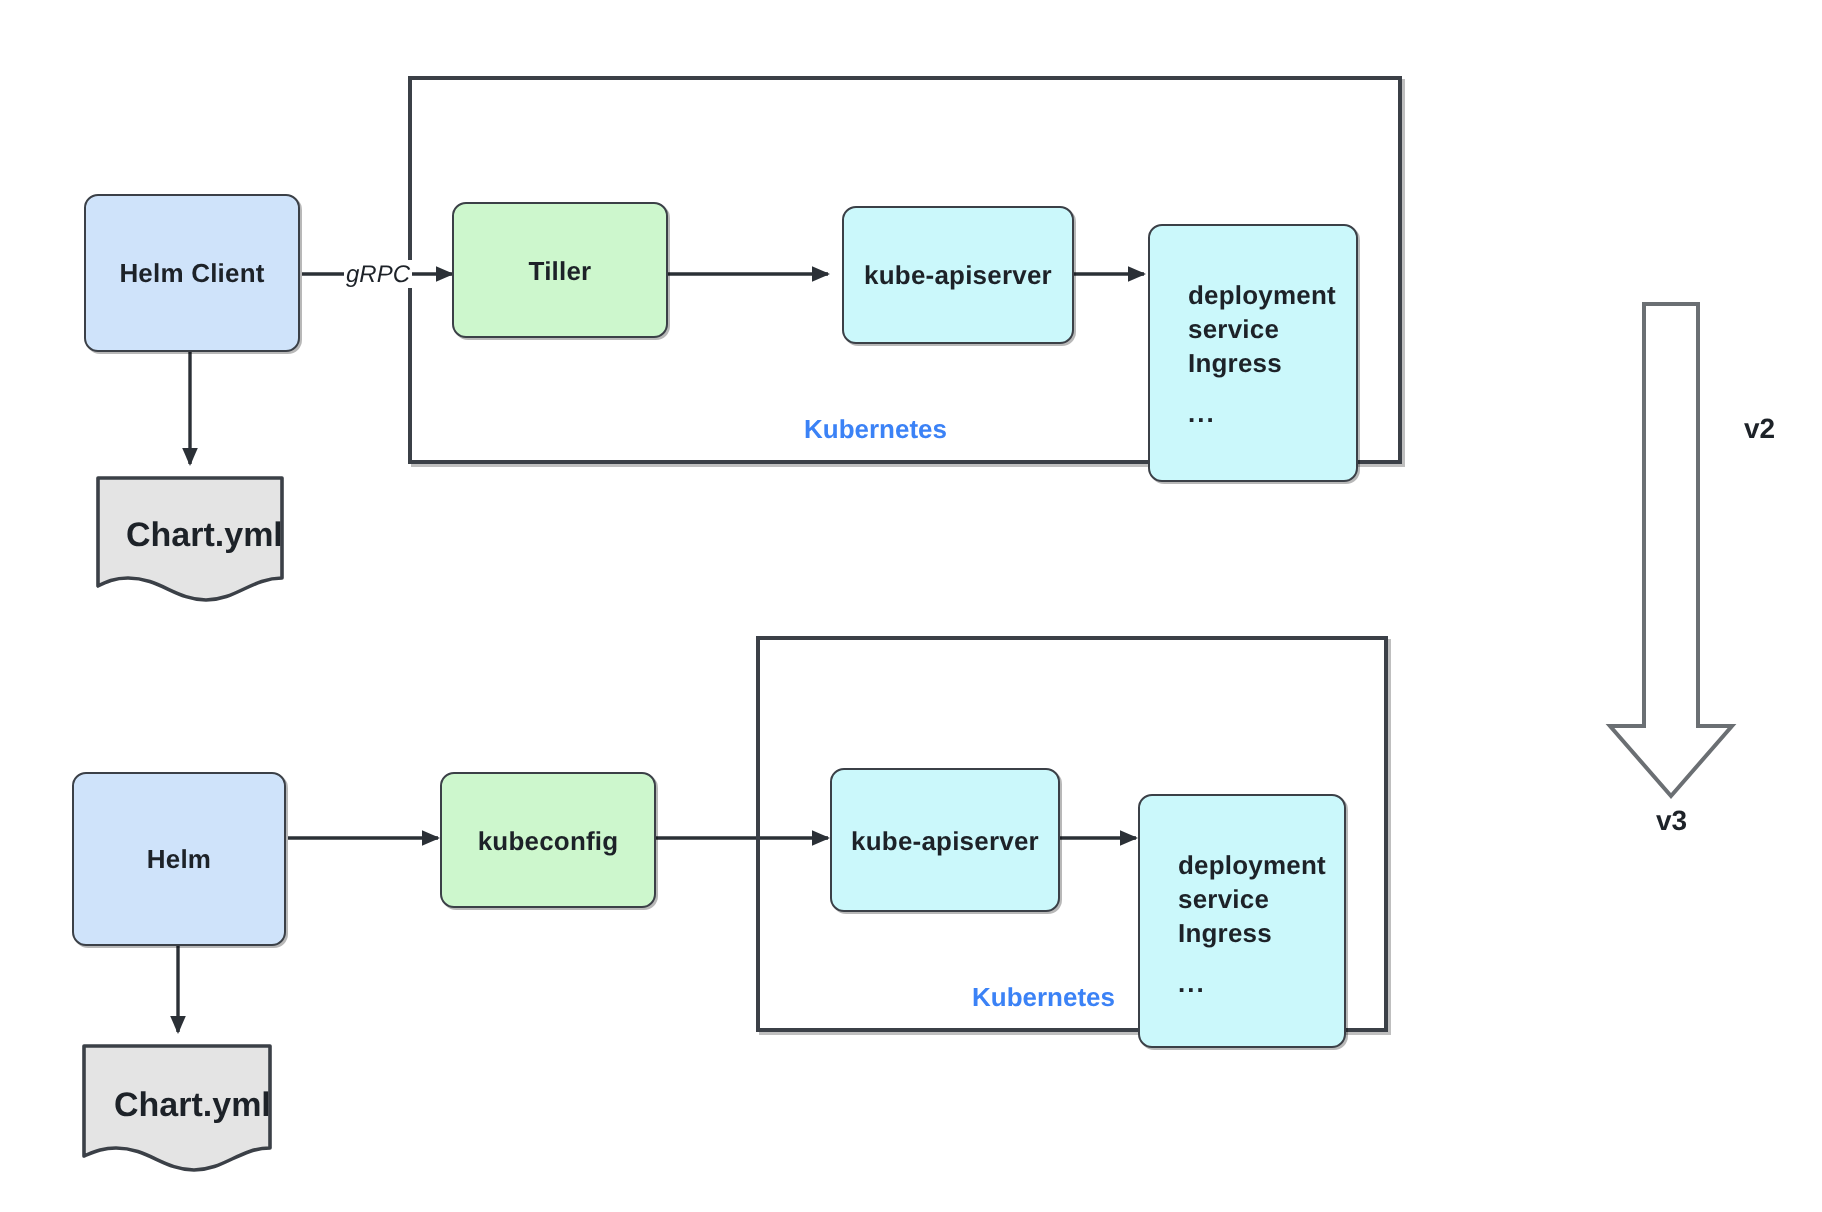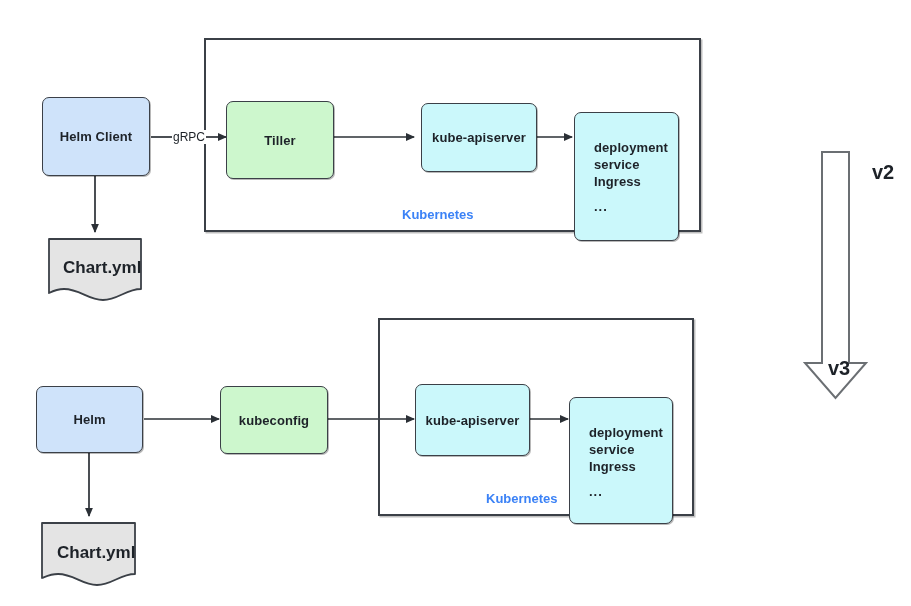--- a/index.html
+++ b/index.html
@@ -77,24 +77,25 @@
     font-size: 12px;
     color: #1d2228;
     background: #ffffff;
     padding: 0 1px;
     white-space: nowrap;
     letter-spacing: 0;
   }
 
   .version-label {
     position: absolute;
-    font-size: 20px;
+    font-size: 14px;
     font-weight: bold;
     color: #1d2228;
     white-space: nowrap;
+    margin-top: 45px;
   }
 
   .doc-label {
     position: absolute;
     font-size: 17px;
     font-weight: bold;
     color: #1d2228;
     white-space: nowrap;
   }
 </style>
@@ -138,43 +139,43 @@
     <path d="M822,152 L849,152 L849,363 L866,363 L835.5,398 L805,363 L822,363 Z" fill="#ffffff" stroke="#6b6f73" stroke-width="2" stroke-linejoin="miter"></path>
   </svg>
 
   <div class="container-box" style="left:204px; top:38px; width:497px; height:194px;"></div>
   <div class="container-label" style="left:402px; top:207px;">Kubernetes</div>
 
   <div class="node blue" style="left:42px; top:97px; width:108px; height:79px;">
     <span>Helm Client</span>
   </div>
 
-  <div class="node green" style="left:226px; top:101px; width:108px; height:78px;">
+  <div class="node green" style="left:226px; top:101px; width:108px; height:68px;">
     <span>Tiller</span>
   </div>
 
   <div class="node cyan" style="left:421px; top:103px; width:116px; height:69px;">
     <span>kube-apiserver</span>
   </div>
 
   <div class="node cyan multiline" style="left:574px; top:72px; width:105px; height:129px;">
     <span class="ln">deployment</span>
     <span class="ln">service</span>
     <span class="ln">Ingress</span>
     <span class="dots">...</span>
   </div>
 
-  <div class="edge-label" style="left:172px; top:130px;">gRPC</div>
+  <div class="edge-label" style="left:172px; top:130px;font-style:italic;">gRPC</div>
 
   <div class="doc-label" style="left:63px; top:258px;">Chart.yml</div>
 
   <div class="container-box" style="left:378px; top:318px; width:316px; height:198px;"></div>
   <div class="container-label" style="left:486px; top:491px;">Kubernetes</div>
 
-  <div class="node blue" style="left:36px; top:386px; width:107px; height:67px;">
+  <div class="node blue" style="left:36px; top:386px; width:107px; height:87px;">
     <span>Helm</span>
   </div>
 
   <div class="node green" style="left:220px; top:386px; width:108px; height:68px;">
     <span>kubeconfig</span>
   </div>
 
   <div class="node cyan" style="left:415px; top:384px; width:115px; height:72px;">
     <span>kube-apiserver</span>
   </div>

